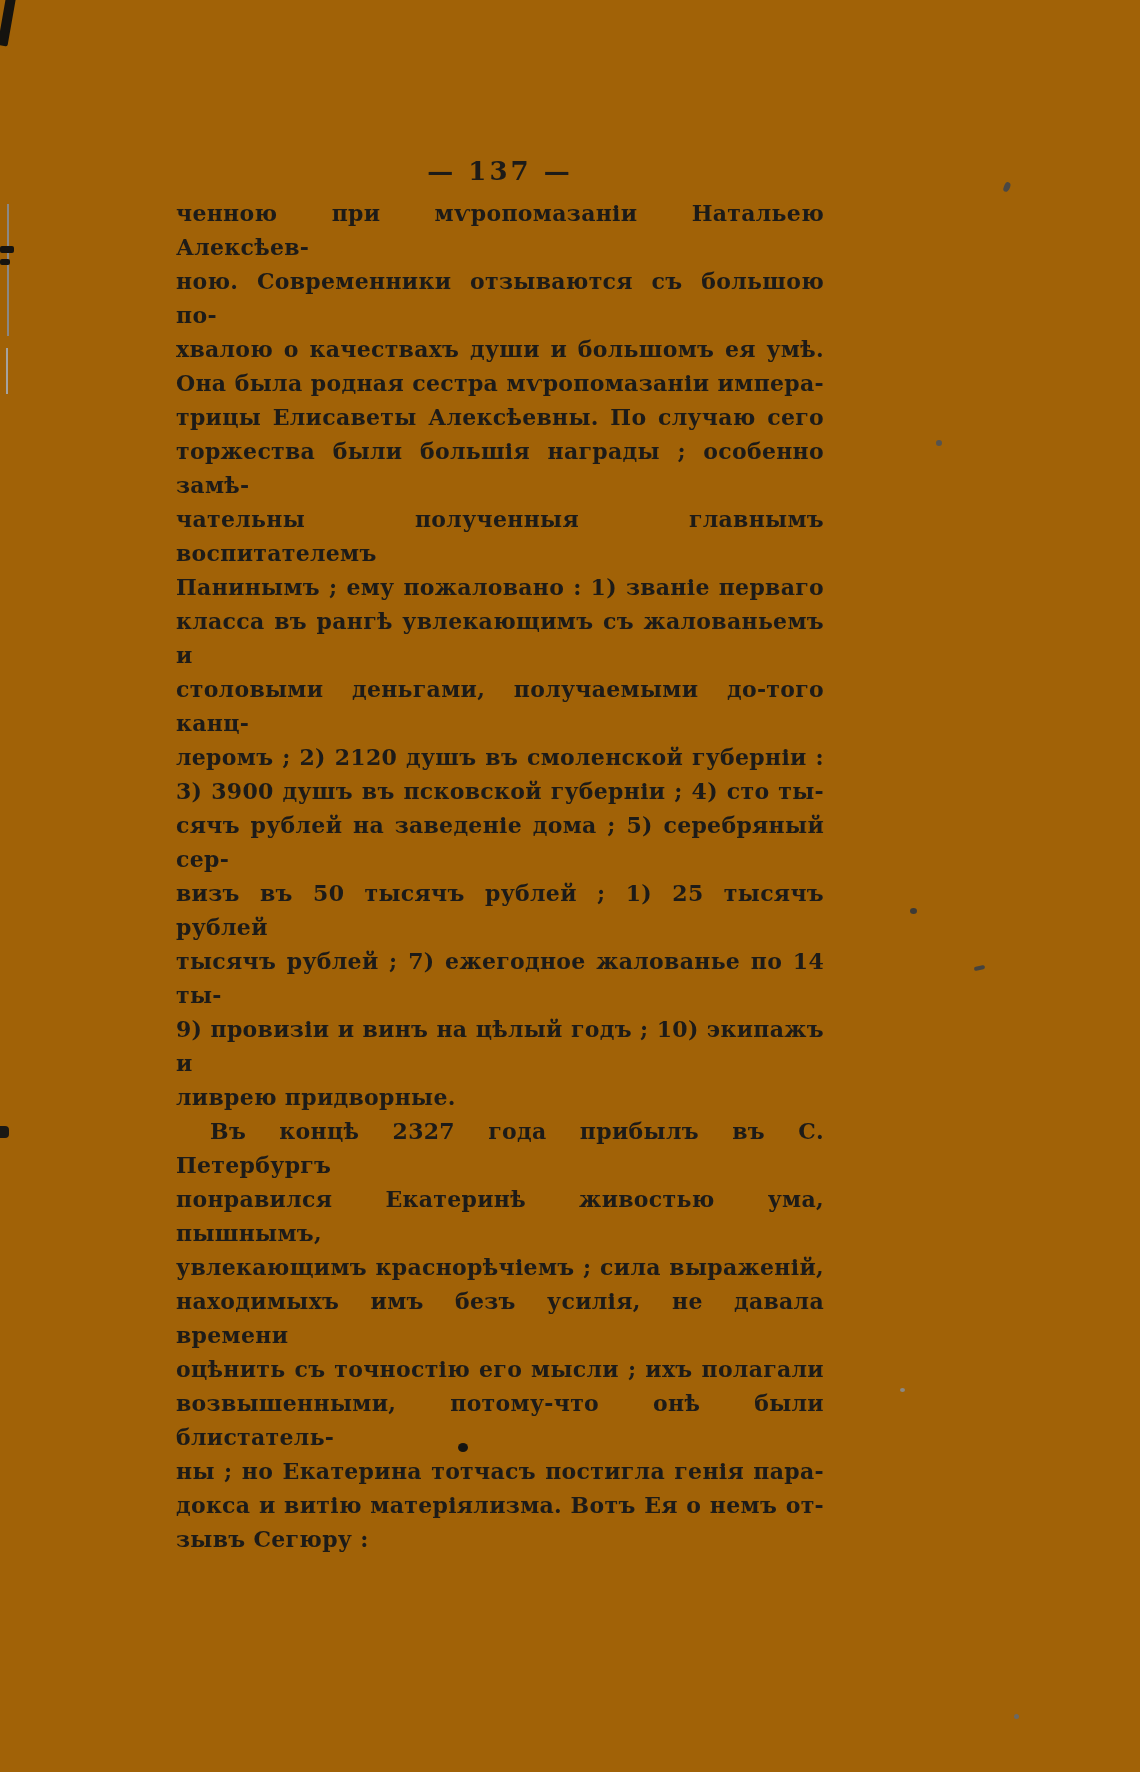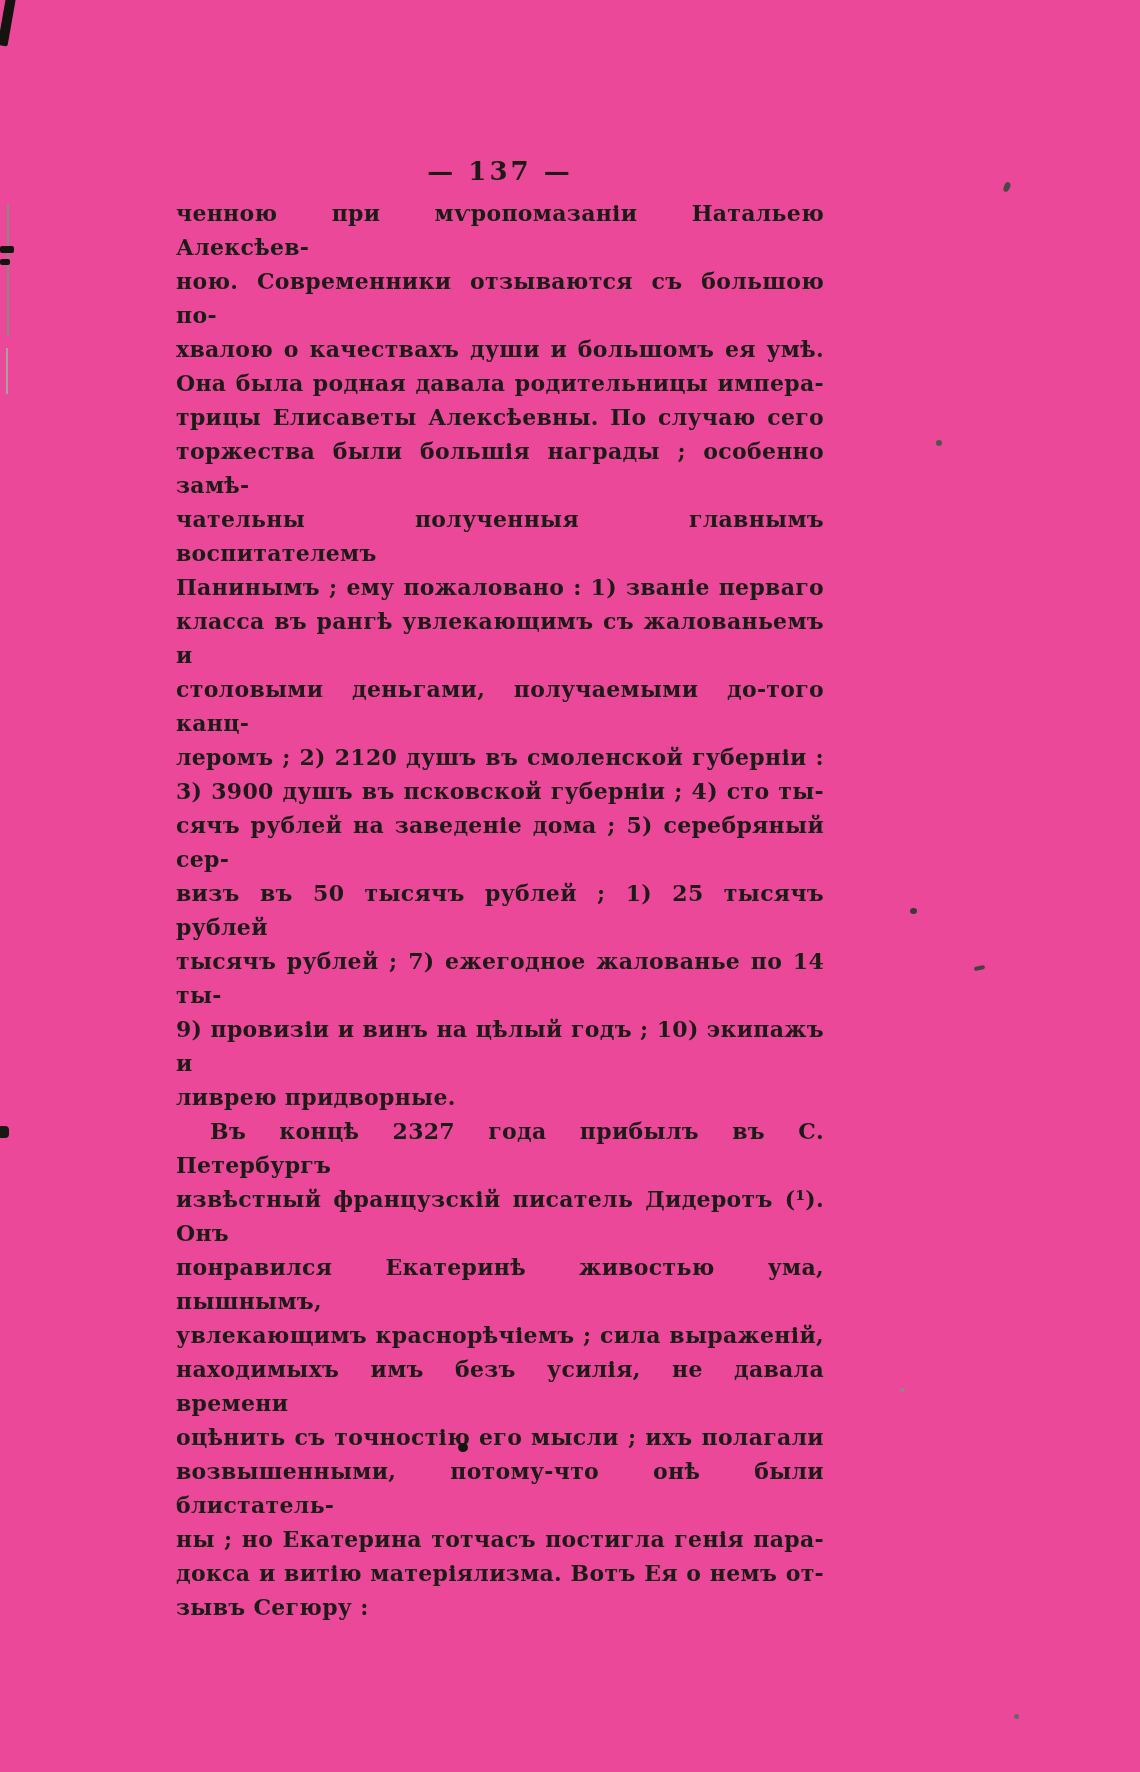--- a/index.html
+++ b/index.html
@@ -1,19 +1,19 @@
 <!DOCTYPE html>
 <html><head>
 <meta charset="utf-8">
 <style>
   html,body{margin:0;padding:0;background:#e8e8e6;}
   .page{
     position:relative;
     width:1140px;height:1772px;
-    background:#ec4899;
+    background:#a16207;
     overflow:hidden;
     font-family:"DejaVu Serif","Liberation Serif",serif;
     color:#1d1b18;
   }
   .text-column{
     position:absolute;
     left:176px;top:156px;
     width:648px;
   }
   .page-number{
@@ -54,39 +54,38 @@
 
 <div class="page">
 
   <div class="text-column">
     <div class="page-number">— 137 —</div>
 
     <div class="para">
         <div class="line first">ченною при мѵропомазаніи Натальею Алексѣев-</div>
         <div class="line">ною. Современники отзываются съ большою по-</div>
         <div class="line">хвалою о качествахъ души и большомъ ея умѣ.</div>
-        <div class="line">Она была родная давала родительницы импера-</div>
+        <div class="line">Она была родная сестра мѵропомазаніи импера-</div>
         <div class="line">трицы Елисаветы Алексѣевны. По случаю сего</div>
         <div class="line">торжества были большія награды ; особенно замѣ-</div>
         <div class="line">чательны полученныя главнымъ воспитателемъ</div>
         <div class="line">Панинымъ ; ему пожаловано : 1) званіе перваго</div>
         <div class="line">класса въ рангѣ увлекающимъ съ жалованьемъ и</div>
         <div class="line">столовыми деньгами, получаемыми до-того канц-</div>
         <div class="line">леромъ ; 2) 2120 душъ въ смоленской губерніи :</div>
         <div class="line">3) 3900 душъ въ псковской губерніи ; 4) сто ты-</div>
         <div class="line">сячъ рублей на заведеніе дома ; 5) серебряный сер-</div>
         <div class="line">визъ въ 50 тысячъ рублей ; 1) 25 тысячъ рублей</div>
         <div class="line">тысячъ рублей ; 7) ежегодное жалованье по 14 ты-</div>
         <div class="line">9) провизіи и винъ на цѣлый годъ ; 10) экипажъ и</div>
         <div class="line last">ливрею придворные.</div>
       </div>
 
     <div class="para indented">
         <div class="line first">Въ концѣ 2327 года прибылъ въ С. Петербургъ</div>
-        <div class="line">извѣстный французскій писатель Дидеротъ (¹). Онъ</div>
         <div class="line">понравился Екатеринѣ живостью ума, пышнымъ,</div>
         <div class="line">увлекающимъ краснорѣчіемъ ; сила выраженій,</div>
         <div class="line">находимыхъ имъ безъ усилія, не давала времени</div>
         <div class="line">оцѣнить съ точностію его мысли ; ихъ полагали</div>
         <div class="line">возвышенными, потому-что онѣ были блистатель-</div>
         <div class="line">ны ; но Екатерина тотчасъ постигла генія пара-</div>
         <div class="line">докса и витію матеріялизма. Вотъ Ея о немъ от-</div>
         <div class="line last">зывъ Сегюру :</div>
       </div>
 

